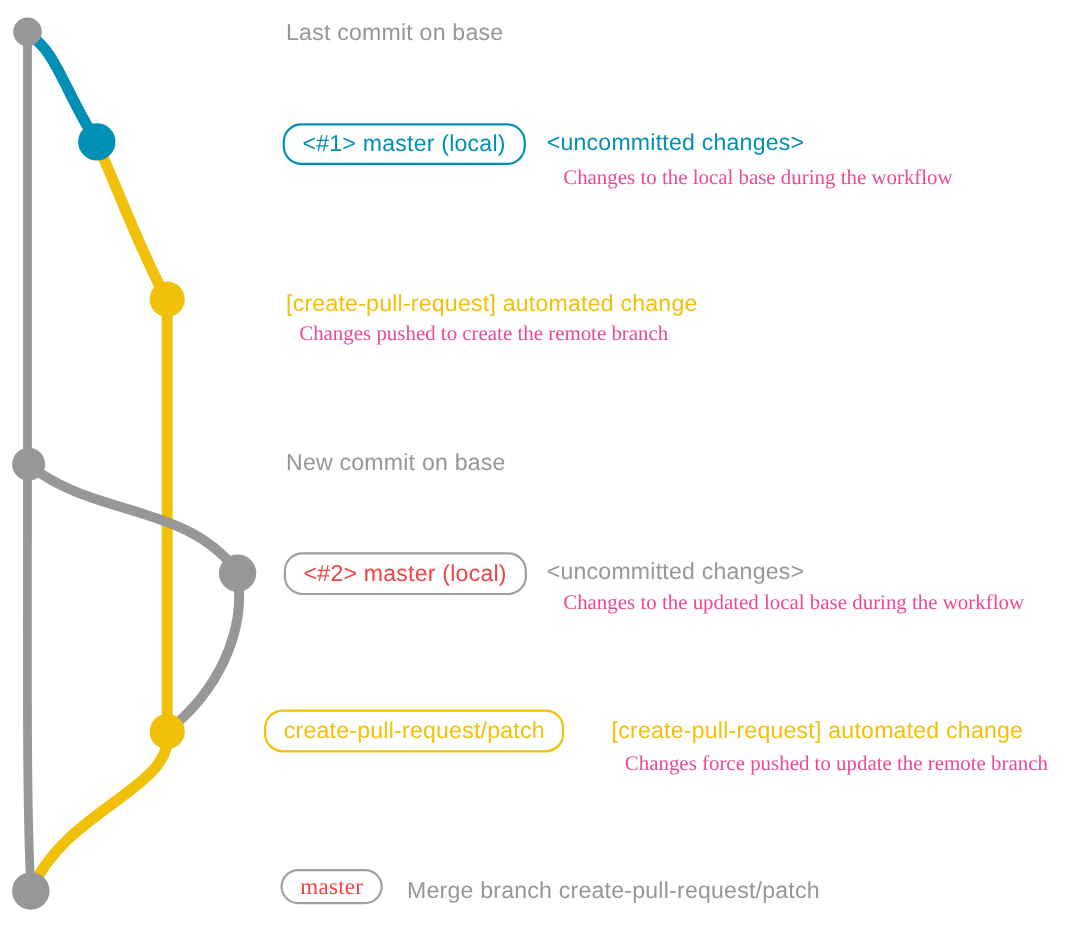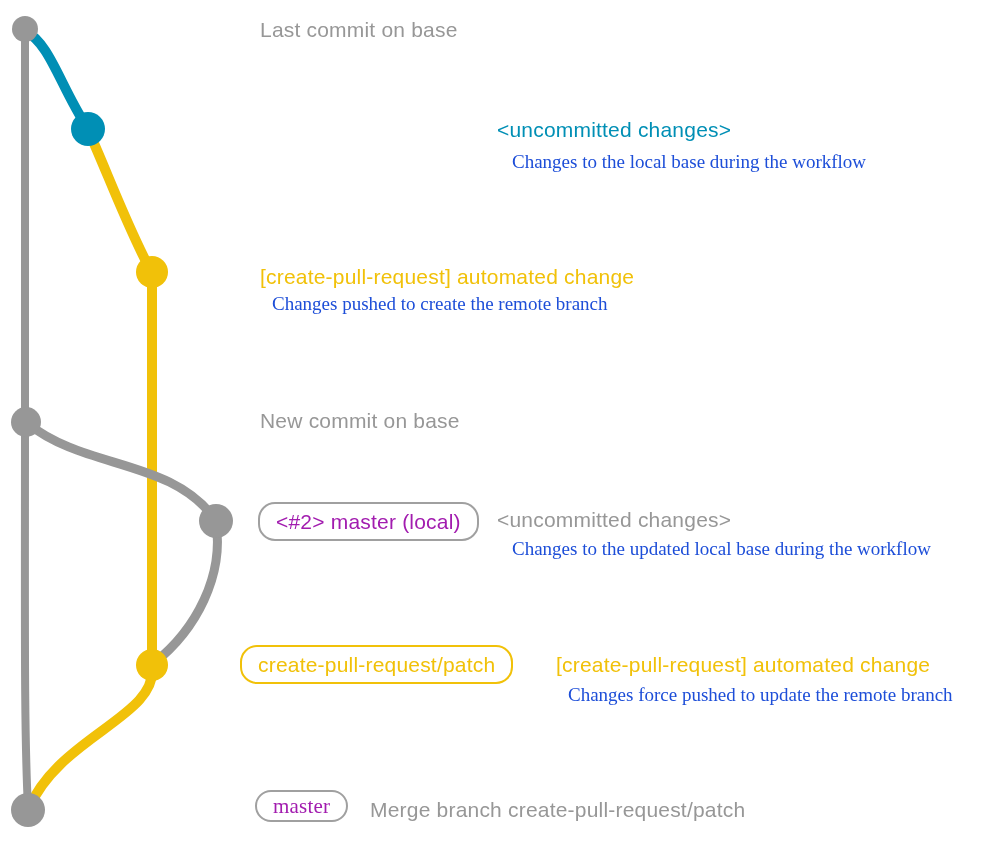--- a/index.html
+++ b/index.html
@@ -13,33 +13,33 @@
   .canvas { position: absolute; inset: 0; padding-left: 16px; }
   svg.graph { position: absolute; left: 0; top: 0; }
 
   .txt { position: absolute; white-space: nowrap; }
   .msg { font-size: 21px; line-height: 26px; letter-spacing: 0.2px; }
   .gray   { color: #979797; }
   .blue   { color: #008fb5; }
   .yellow { color: #f1c109; }
   .detail {
     font-family: "Liberation Serif", serif;
-    font-size: 19px; line-height: 24px; color: #1d4ed8;
+    font-size: 19px; line-height: 24px; color: #ec4899;
   }
   .badge {
     position: absolute;
     display: inline-flex; align-items: center; justify-content: center;
     box-sizing: border-box;
     height: 38px; padding: 0 16px;
     border: 2px solid; border-radius: 17px;
     font-size: 21px; letter-spacing: 0.2px;
     white-space: nowrap;
   }
   .badge.blue   { border-color: #008fb5; color: #008fb5; }
-  .badge.gray   { border-color: #a0a0a0; color: #a21caf; }
+  .badge.gray   { border-color: #a0a0a0; color: #ef4444; }
   .badge.yellow { border-color: #f1c109; color: #f1c109; }
 </style>
 </head>
 <body>
 
 <div class="canvas">
 
   <svg class="graph" width="250" height="843" viewBox="0 0 250 843">
 
     <path d="M25 31 C50 43 60 86 87 127" fill="none" stroke-width="10" stroke-linecap="round" stroke="#008fb5"></path>
@@ -58,20 +58,21 @@
     <circle cx="88" cy="129" r="17" fill="#008fb5"></circle>
     <circle cx="152" cy="272" r="16" fill="#f1c109"></circle>
     <circle cx="26" cy="422" r="15" fill="#979797"></circle>
     <circle cx="216" cy="521" r="17" fill="#979797"></circle>
     <circle cx="152" cy="665" r="16" fill="#f1c109"></circle>
     <circle cx="28" cy="810" r="17" fill="#979797"></circle>
   </svg>
 
   <div class="txt msg gray" style="left:260px; top:17px;">Last commit on base</div>
 
+  <div class="badge blue" style="left:257px; top:112px;">&lt;#1&gt; master (local)</div>
   <div class="txt msg blue" style="left:497px; top:117px;">&lt;uncommitted changes&gt;</div>
   <div class="txt detail" style="left:512px; top:150px;">Changes to the local base during the workflow</div>
 
   <div class="txt msg yellow" style="left:260px; top:264px;">[create-pull-request] automated change</div>
   <div class="txt detail" style="left:272px; top:292px;">Changes pushed to create the remote branch</div>
 
   <div class="txt msg gray" style="left:260px; top:408px;">New commit on base</div>
 
   <div class="badge gray" style="left:258px; top:502px; height:39px;">&lt;#2&gt; master (local)</div>
   <div class="txt msg gray" style="left:497px; top:507px;">&lt;uncommitted changes&gt;</div>

